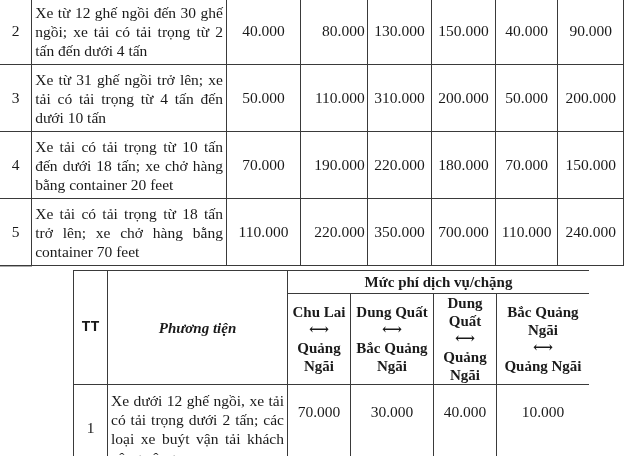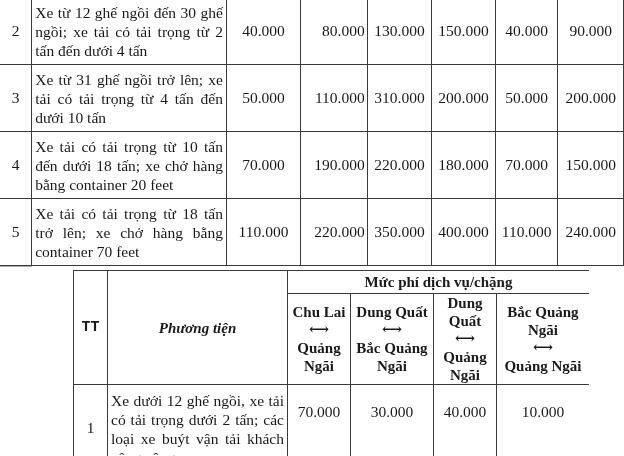--- a/index.html
+++ b/index.html
@@ -76,21 +76,21 @@
     <td class="num c4">180.000</td>
     <td class="num c5">70.000</td>
     <td class="num c6">150.000</td>
   </tr>
   <tr>
     <td class="tt">5</td>
     <td class="desc">Xe tải có tải trọng từ 18 tấn trở lên; xe chở hàng bằng container 70 feet</td>
     <td class="num c1">110.000</td>
     <td class="num c2">220.000</td>
     <td class="num c3">350.000</td>
-    <td class="num c4">400.000</td>
+    <td class="num c4">700.000</td>
     <td class="num c5">110.000</td>
     <td class="num c6">240.000</td>
   </tr>
 </tbody>
   </table>
 
 <div class="stub"></div>
 
 <table id="bottom-table">
   <tbody>

